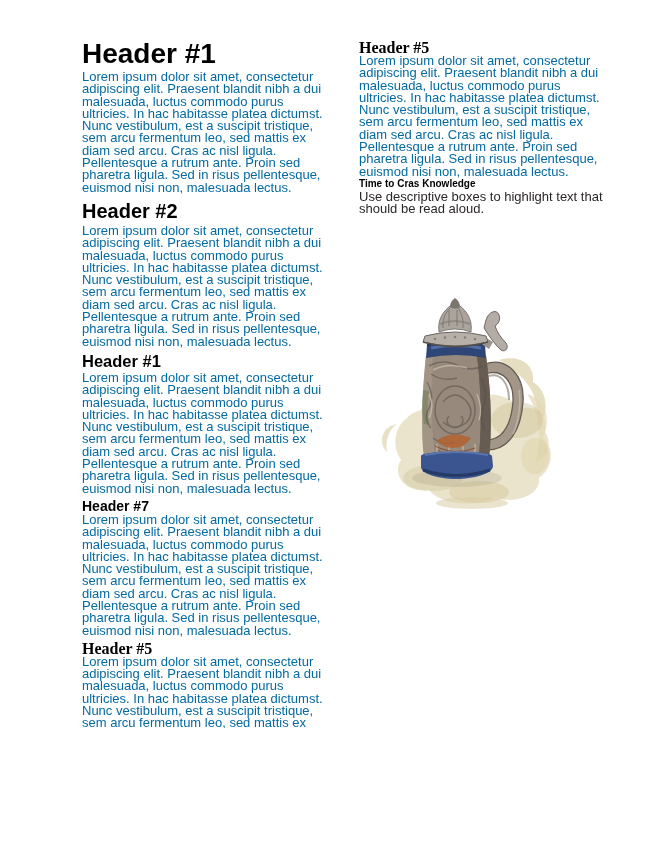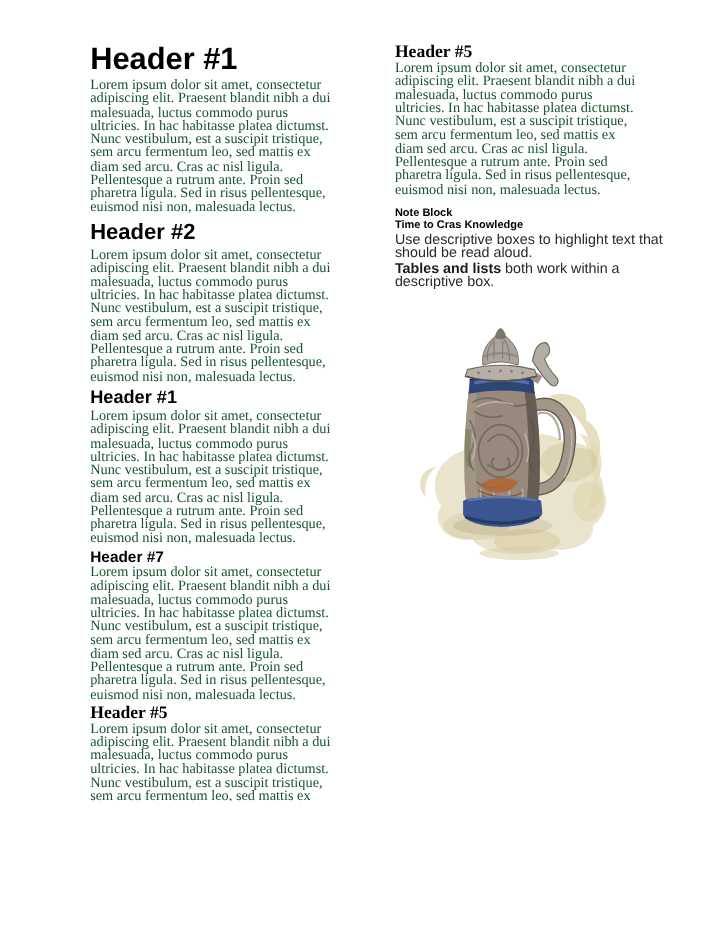--- a/index.html
+++ b/index.html
@@ -7,21 +7,21 @@
     width:652px;height:844px;
     font-family:"Liberation Sans","DejaVu Sans",sans-serif;
     color:#2b2627;
     -webkit-font-smoothing:antialiased;
   }
   .page{position:relative;width:652px;height:728px;background:#ffffff;overflow:hidden;margin-left:24px;}
   .col-left{position:absolute;left:58px;top:0;width:262px;}
   .col-right{position:absolute;left:335px;top:0;width:294px;}
   p.lorem{
     font-size:13px;line-height:12.3px;
-    white-space:pre-line;margin:0;color:#14532d;font-family:Liberation Serif, serif;
+    white-space:pre-line;margin:0;color:#0369a1;
   }
   h1,h2,h3,h4,h5,.h6-label{color:#000000;font-weight:bold;}
   h1{font-size:28px;line-height:30px;margin:39px 0 2px;}
   h2{font-size:20px;line-height:24px;margin:5px 0 2px;}
   h3{font-size:16.5px;line-height:18px;margin:4px 0 2px;}
   h4{font-size:14px;line-height:15px;margin:4px 0 0;}
   h5{font-size:16px;line-height:13px;margin:5px 0 1px;font-family:Liberation Serif, serif;}
   .col-right h5.first{margin-top:41px;}
   .h6-label{font-size:10px;line-height:11px;margin:0;}
   .note-label{margin-top:10px;}
@@ -103,28 +103,25 @@
 adipiscing elit. Praesent blandit nibh a dui
 malesuada, luctus commodo purus
 ultricies. In hac habitasse platea dictumst.
 Nunc vestibulum, est a suscipit tristique,
 sem arcu fermentum leo, sed mattis ex
 diam sed arcu. Cras ac nisl ligula.
 Pellentesque a rutrum ante. Proin sed
 pharetra ligula. Sed in risus pellentesque,
 euismod nisi non, malesuada lectus.</p>
 
-    <p class="h6-label note-label">Note Block</p>
 
     <p class="h6-label">Time to Cras Knowledge</p>
     <p class="plain-line tip-text">Use descriptive boxes to highlight text that
 should be read aloud.</p>
 
-    <p class="plain-line tables-para"><b>Tables and lists</b><span> both work within a
-descriptive box.</span></p>
   </div>
 
   <div class="stein-figure">
     <svg viewBox="0 0 180 212" xmlns="http://www.w3.org/2000/svg">
       <title>Watercolor illustration of a German beer stein with pewter lid on a beige paint splash</title>
 
       <g>
         <path d="M30,120 C18,128 14,148 24,162 C14,178 30,196 52,192 C62,206 96,210 118,200 C142,206 164,196 162,180 C176,170 178,150 166,140 C174,122 162,106 144,110 C130,96 108,92 96,102 C72,94 48,100 44,112 C38,114 33,116 30,120 Z" fill="#e9e1c6" opacity="0.9"></path>
         <path d="M122,62 C142,56 158,66 156,84 C170,92 174,116 160,128 C164,106 154,82 134,72 C130,66 126,64 122,62 Z" fill="#ddd3ab" opacity="0.75"></path>
         <path d="M150,96 C166,100 174,118 168,134 C176,146 170,162 158,164 C166,144 162,112 150,96 Z" fill="#e2d8b4" opacity="0.7"></path>

